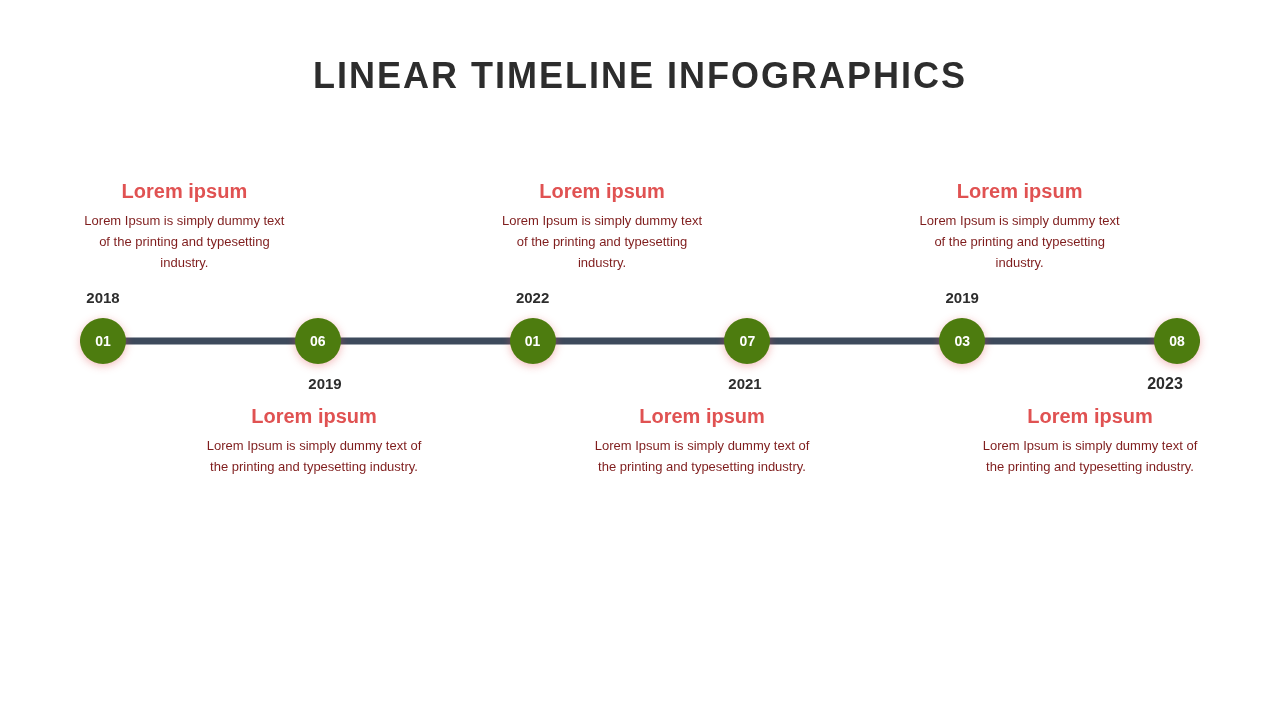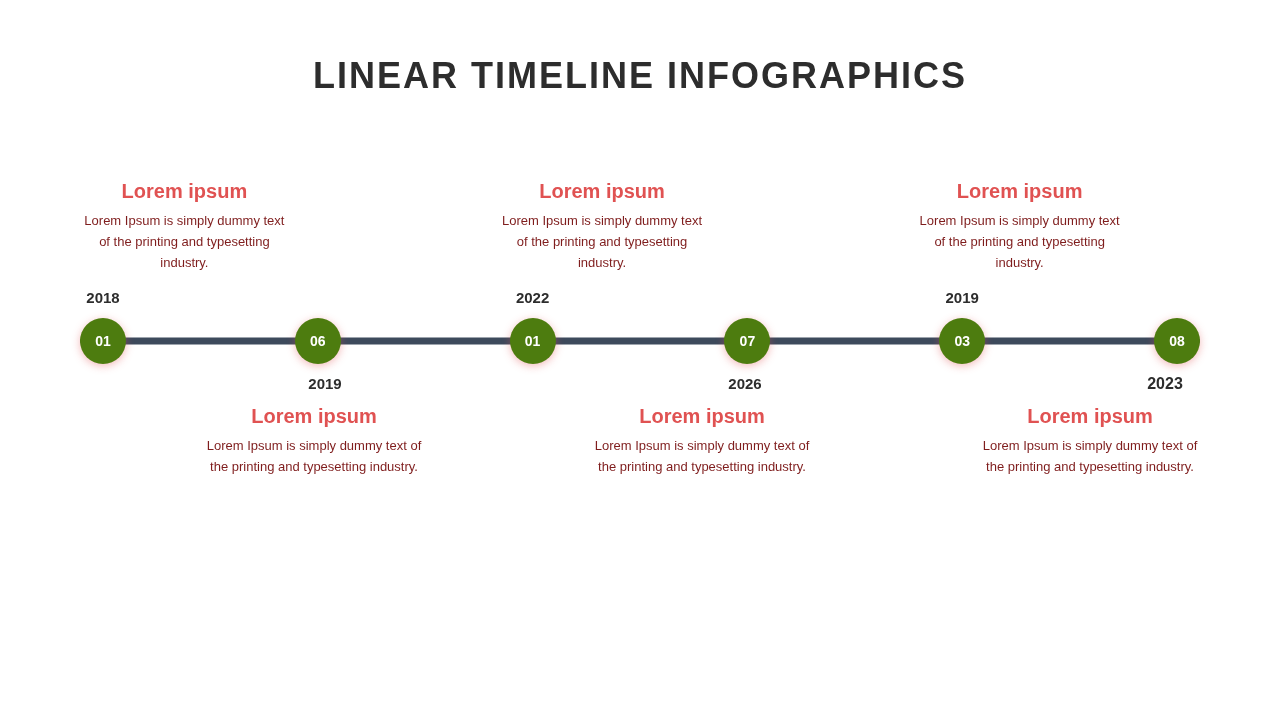--- a/index.html
+++ b/index.html
@@ -136,21 +136,21 @@
         <div class="node">07</div>
         <div class="node">03</div>
         <div class="node">08</div>
       </div>
     </div>
 
     <div style="display:flex; justify-content:space-between; padding:0 92px; margin-top:4px;">
       <div style="width:46px; text-align:center; visibility:hidden;">-</div>
       <div style="width:46px; text-align:center; font-size:15px; font-weight:700; color:#2d2d2d;">2019</div>
       <div style="width:46px; text-align:center; visibility:hidden;">-</div>
-      <div style="width:46px; text-align:center; font-size:15px; font-weight:700; color:#2d2d2d;">2026</div>
+      <div style="width:46px; text-align:center; font-size:15px; font-weight:700; color:#2d2d2d;">2021</div>
       <div style="width:46px; text-align:center; visibility:hidden;">-</div>
       <div style="width:46px; text-align:center; font-size:16px; font-weight:700; color:#2d2d2d;">2023</div>
     </div>
 
     <div style="display:flex; justify-content:space-between; padding:0 80px; margin-top:12px;">
       <div style="width:80px;"></div>
       <div style="width:220px; text-align:center;">
         <div class="item-title">Lorem ipsum</div>
         <div class="item-text">Lorem Ipsum is simply dummy text of the printing and typesetting industry.</div>
       </div>

